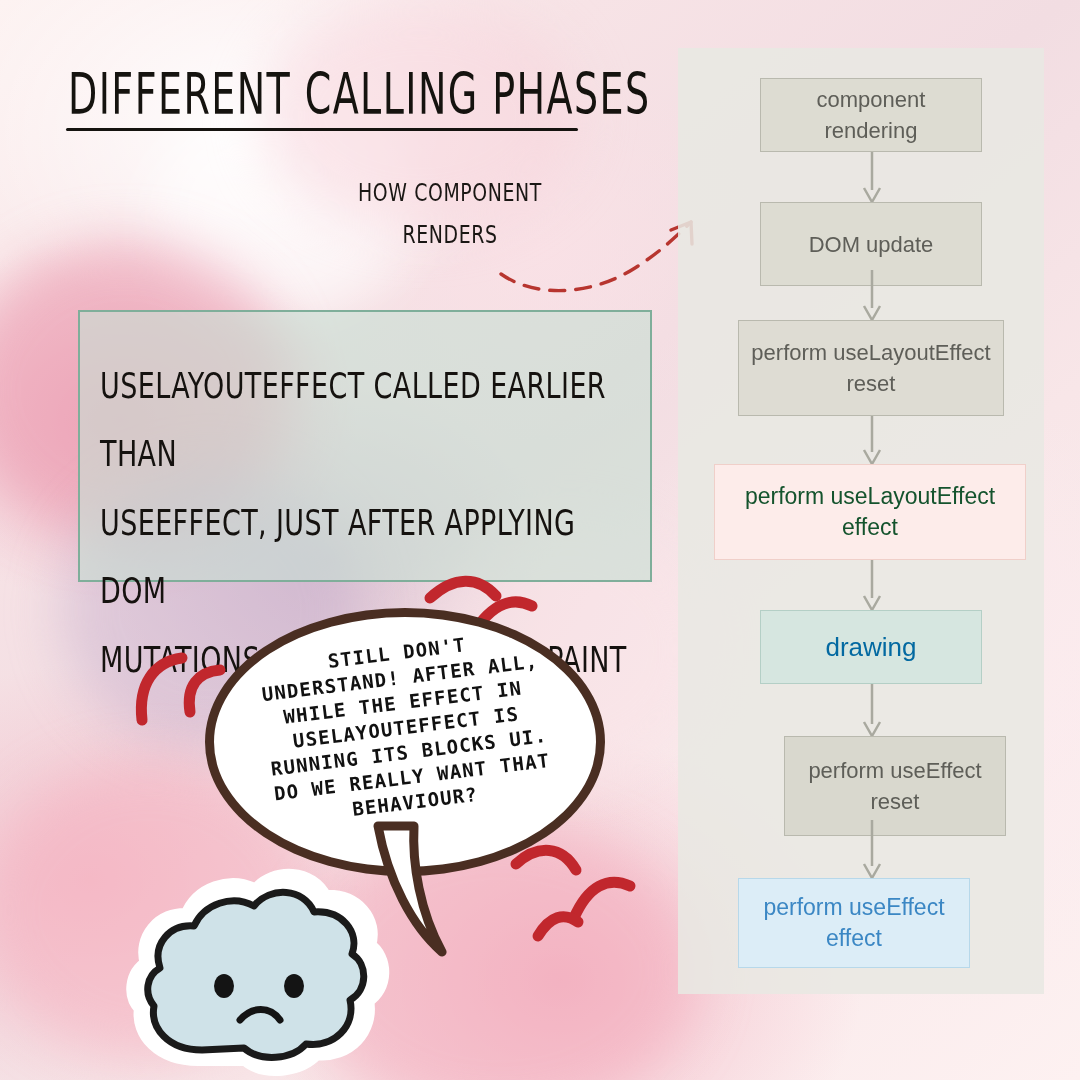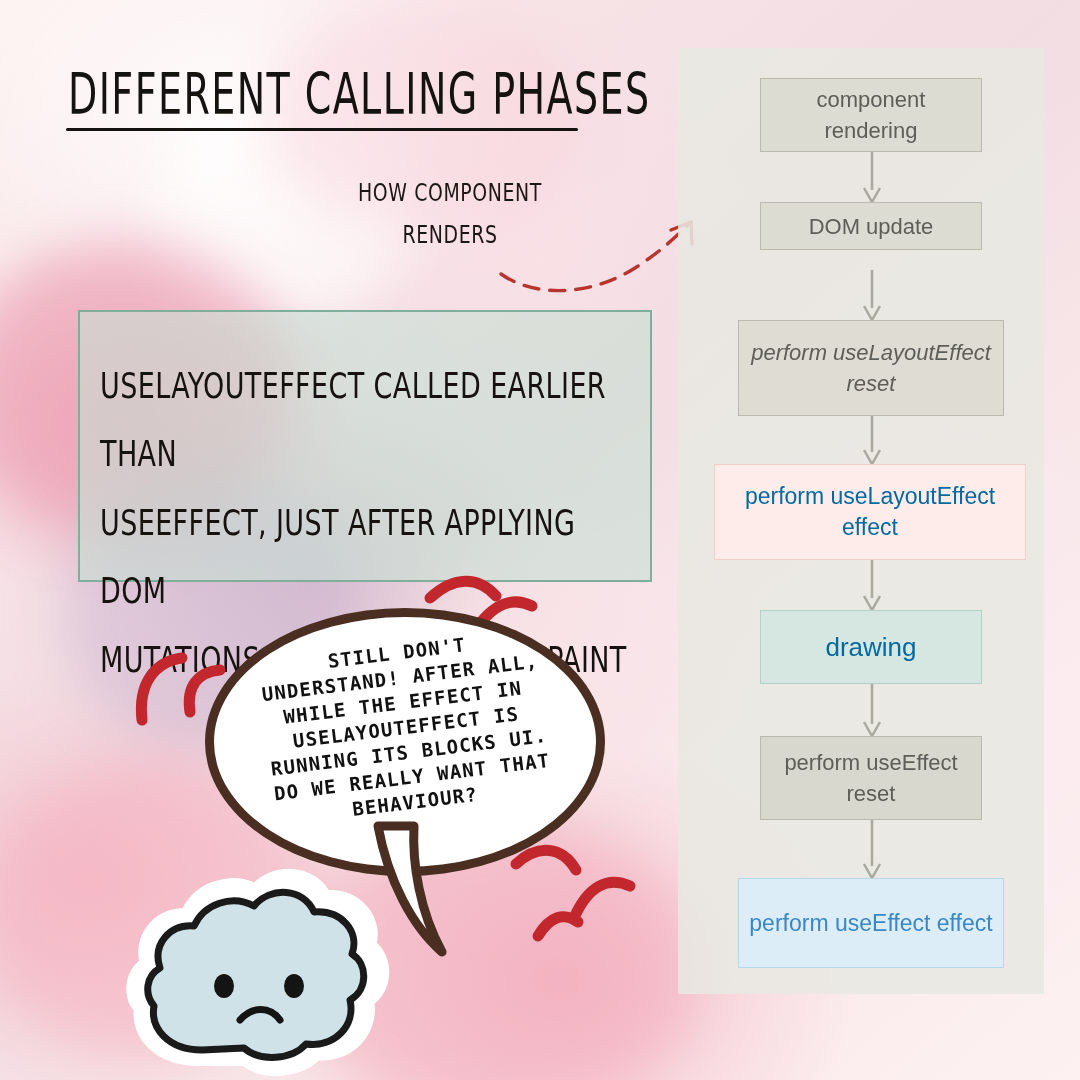--- a/index.html
+++ b/index.html
@@ -175,35 +175,35 @@
     color: #5e5e58;
     font-family: "Liberation Sans", sans-serif;
     font-size: 22px;
     line-height: 31px;
     text-align: center;
     display: flex;
     align-items: center;
     justify-content: center;
     padding: 2px 8px;
   }
-  .flow-node.wide { left: 738px; width: 266px; font-style: italic; }
+  .flow-node.wide { left: 738px; width: 266px; }
   .flow-node.n1 { top: 78px;  height: 74px; }
-  .flow-node.n2 { top: 202px; height: 48px; }
+  .flow-node.n2 { top: 202px; height: 84px; }
   .flow-node.n3 { top: 320px; height: 96px; background: #dedcd3; }
   .flow-node.n4 {
     top: 464px; height: 96px; left: 714px; width: 312px;
-    background: #fdecea; border-color: #f0cfc9; color: #0369a1; font-size: 23px;
+    background: #fdecea; border-color: #f0cfc9; color: #14532d; font-size: 23px;
   }
   .flow-node.n5 {
     top: 610px; height: 74px; left: 760px; width: 222px;
     background: #d6e6e0; border-color: #b4cfc6; color: #0369a1; font-size: 26px;
   }
-  .flow-node.n6 { top: 736px; height: 84px; background: #d9d8ce; }
+  .flow-node.n6 { top: 736px; height: 100px; background: #d9d8ce; margin-left: 24px; }
   .flow-node.n7 {
-    top: 878px; height: 90px; left: 738px; width: 266px;
+    top: 878px; height: 90px; left: 738px; width: 232px;
     background: #dcedf7; border-color: #b7d8ea; color: #3b87c4; font-size: 23px;
   }
 
   .flow-arrow { position: absolute; left: 862px; width: 20px; }
 
   
   svg { display: block; }
 </style>
 </head>
 <body>

